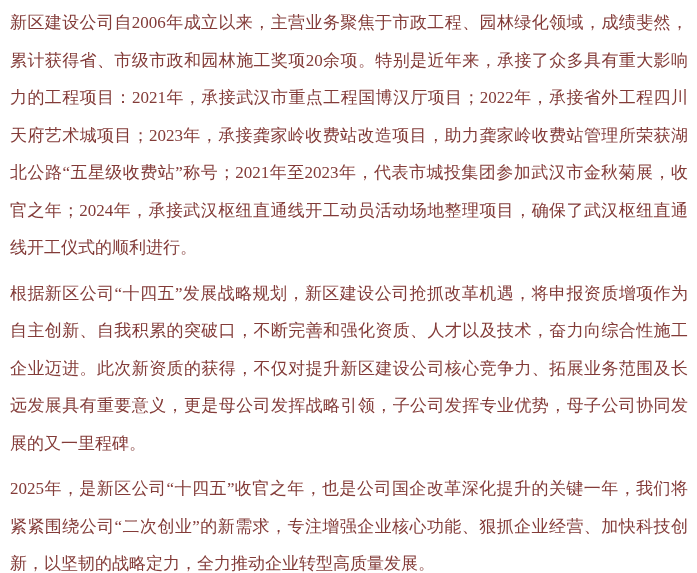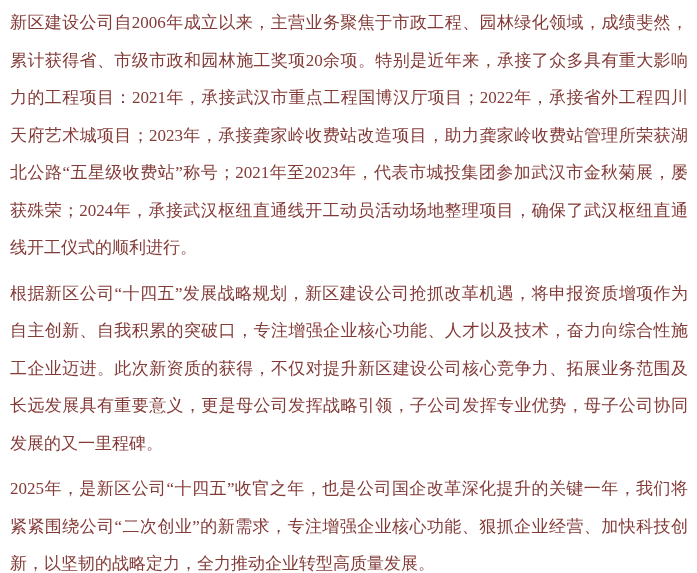--- a/index.html
+++ b/index.html
@@ -25,16 +25,16 @@
     color: #833b38;
     text-align: justify;
     text-justify: inter-character;
     word-break: break-all;
   }
 </style>
 </head>
 <body>
 
 <div class="article-body">
-  <p>新区建设公司自2006年成立以来，主营业务聚焦于市政工程、园林绿化领域，成绩斐然，累计获得省、市级市政和园林施工奖项20余项。特别是近年来，承接了众多具有重大影响力的工程项目：2021年，承接武汉市重点工程国博汉厅项目；2022年，承接省外工程四川天府艺术城项目；2023年，承接龚家岭收费站改造项目，助力龚家岭收费站管理所荣获湖北公路“五星级收费站”称号；2021年至2023年，代表市城投集团参加武汉市金秋菊展，屡获殊荣；2024年，承接武汉枢纽直通线开工动员活动场地整理项目，确保了武汉枢纽直通线开工仪式的顺利进行。</p>
-  <p>根据新区公司“十四五”发展战略规划，新区建设公司抢抓改革机遇，将申报资质增项作为自主创新、自我积累的突破口，专注增强企业核心功能、人才以及技术，奋力向综合性施工企业迈进。此次新资质的获得，不仅对提升新区建设公司核心竞争力、拓展业务范围及长远发展具有重要意义，更是母公司发挥战略引领，子公司发挥专业优势，母子公司协同发展的又一里程碑。</p>
+  <p>新区建设公司自2006年成立以来，主营业务聚焦于市政工程、园林绿化领域，成绩斐然，累计获得省、市级市政和园林施工奖项20余项。特别是近年来，承接了众多具有重大影响力的工程项目：2021年，承接武汉市重点工程国博汉厅项目；2022年，承接省外工程四川天府艺术城项目；2023年，承接龚家岭收费站改造项目，助力龚家岭收费站管理所荣获湖北公路“五星级收费站”称号；2021年至2023年，代表市城投集团参加武汉市金秋菊展，收官之年；2024年，承接武汉枢纽直通线开工动员活动场地整理项目，确保了武汉枢纽直通线开工仪式的顺利进行。</p>
+  <p>根据新区公司“十四五”发展战略规划，新区建设公司抢抓改革机遇，将申报资质增项作为自主创新、自我积累的突破口，不断完善和强化资质、人才以及技术，奋力向综合性施工企业迈进。此次新资质的获得，不仅对提升新区建设公司核心竞争力、拓展业务范围及长远发展具有重要意义，更是母公司发挥战略引领，子公司发挥专业优势，母子公司协同发展的又一里程碑。</p>
   <p>2025年，是新区公司“十四五”收官之年，也是公司国企改革深化提升的关键一年，我们将紧紧围绕公司“二次创业”的新需求，专注增强企业核心功能、狠抓企业经营、加快科技创新，以坚韧的战略定力，全力推动企业转型高质量发展。</p>
 </div>
 
 </body></html>

